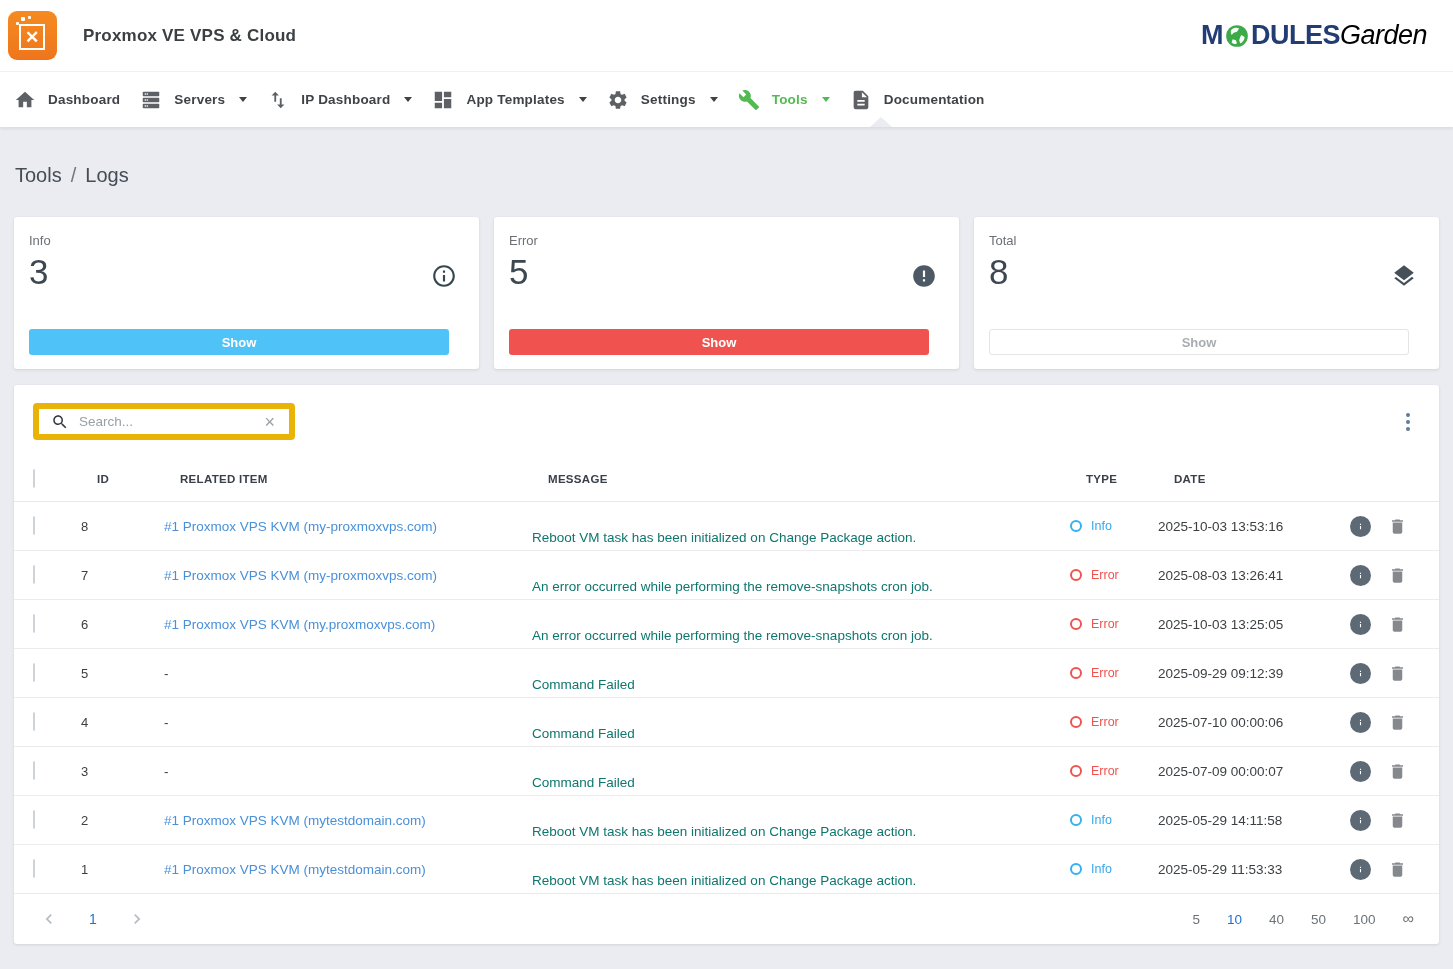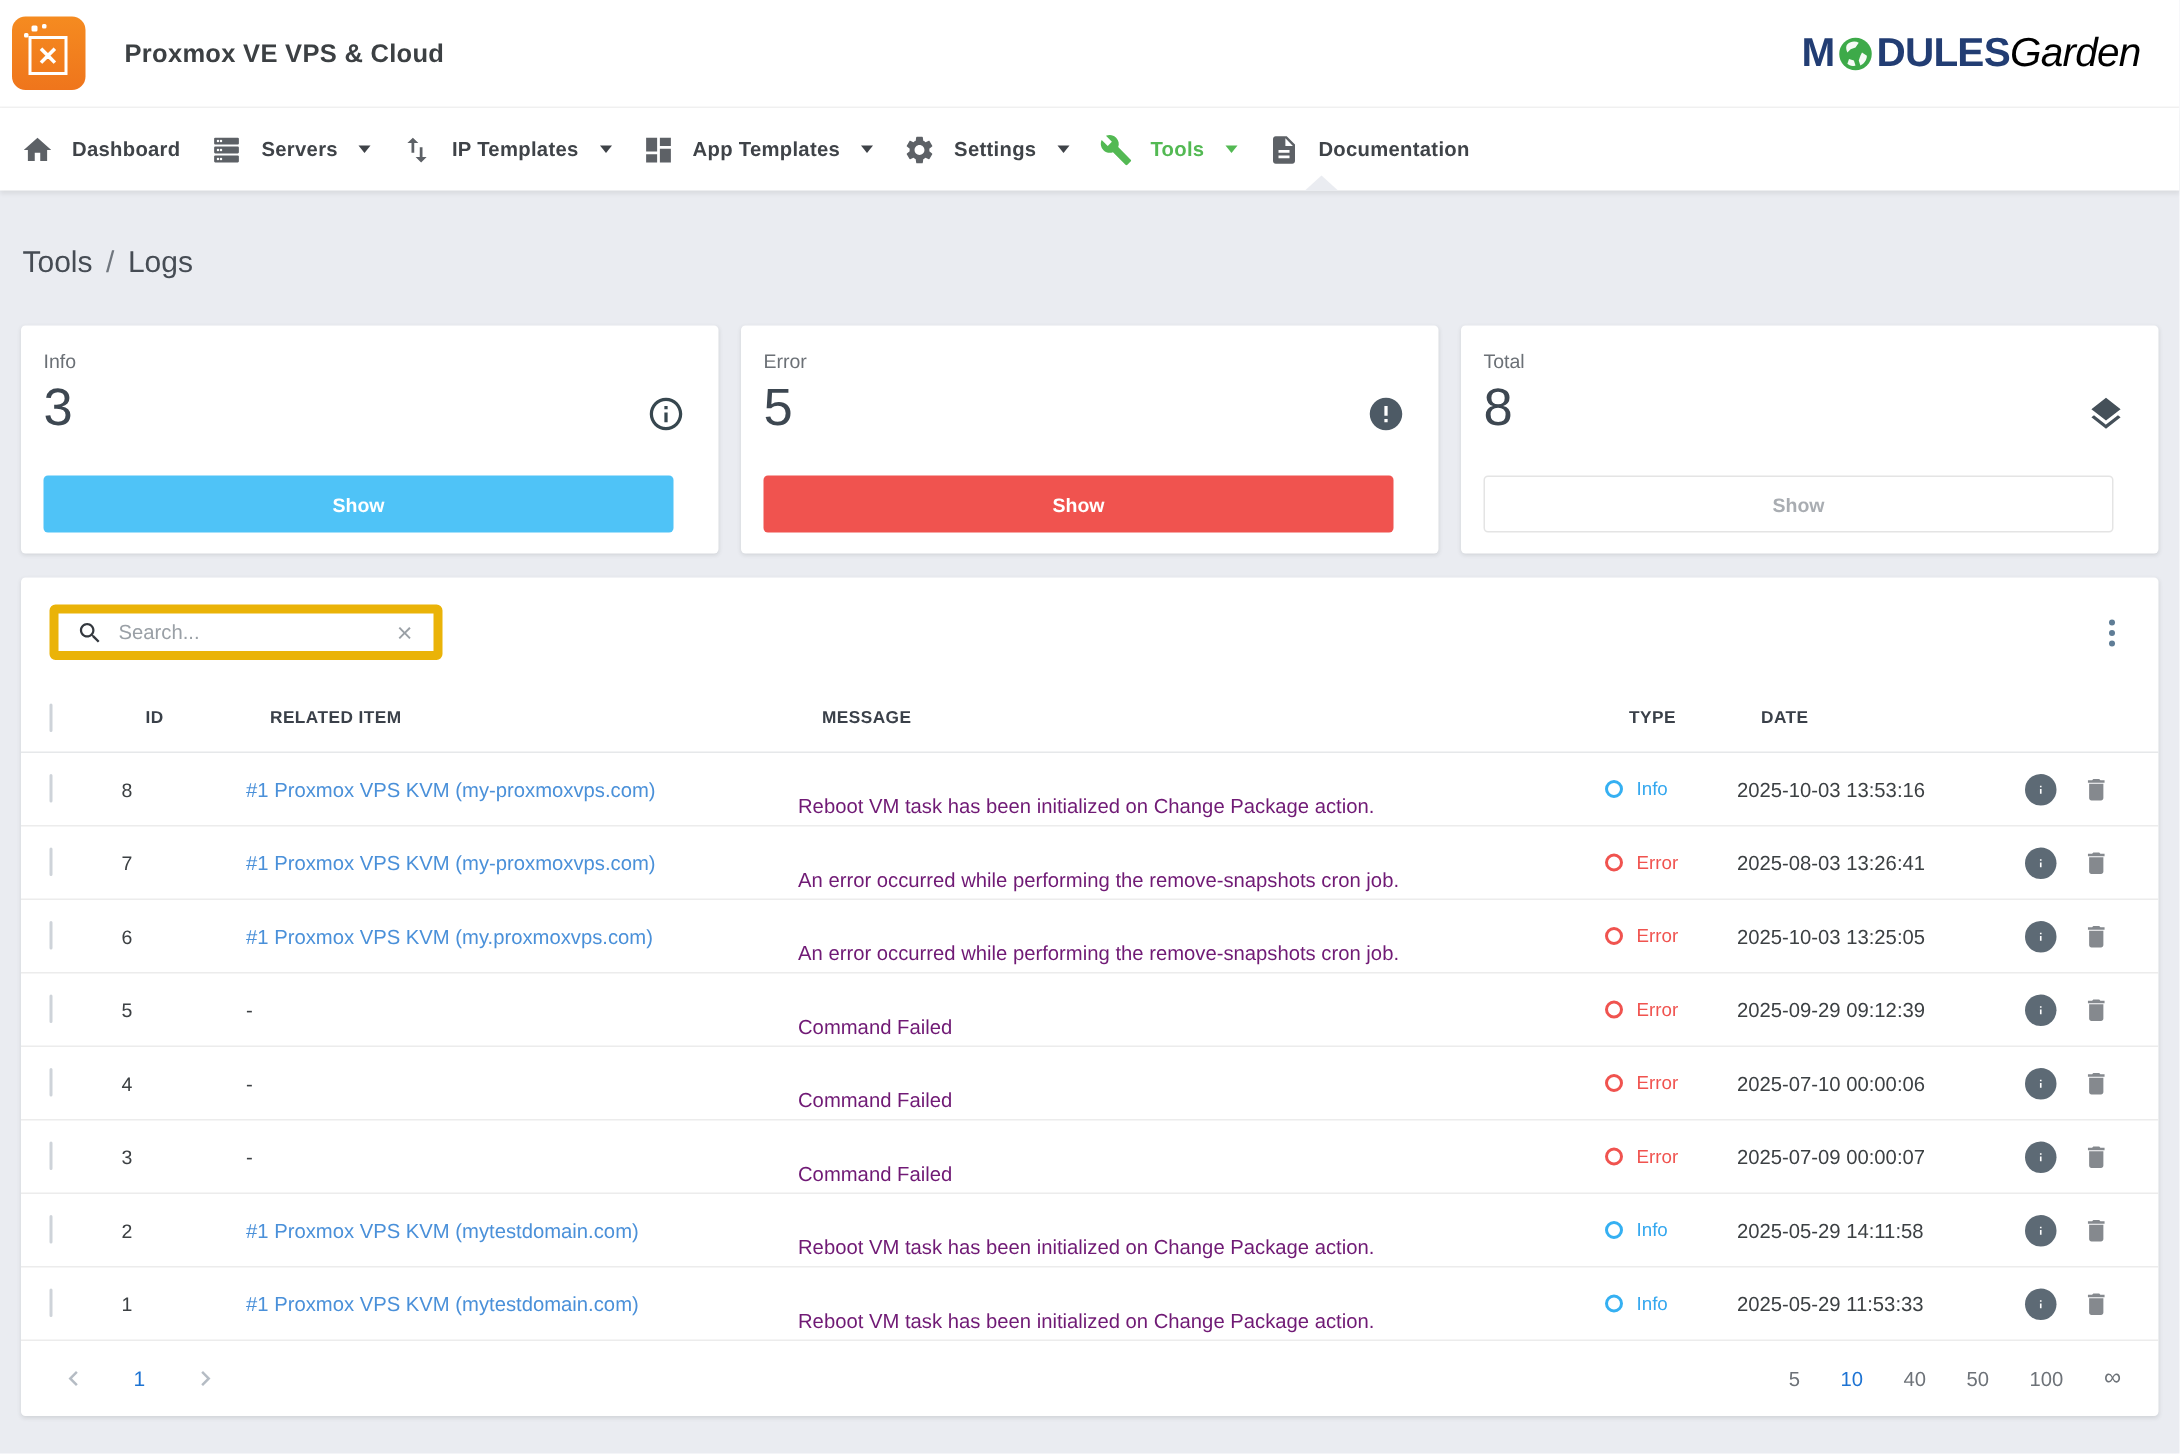--- a/index.html
+++ b/index.html
@@ -68,21 +68,21 @@
   .cards-row { display:flex; gap:15px; margin:0 14px; }
   .card {
     flex:1; background:#fff; border-radius:3px; height:152px;
     box-shadow:0 1px 3px rgba(60,64,67,.15); position:relative;
     padding:16px 15px;
   }
   .card .c-label { font-size:13px; color:#6b7076; }
   .card .c-value { font-size:35px; color:#3d4751; margin-top:4px; font-weight:normal; }
   .card .c-icon { position:absolute; right:22px; top:46px; }
   .card .c-btn {
-    position:absolute; left:15px; right:30px; bottom:14px; height:38px;
+    position:absolute; left:15px; right:30px; bottom:14px; height:26px;
     border:none; border-radius:3px; font-family:inherit;
     font-size:13px; font-weight:bold; color:#fff; cursor:pointer;
   }
   .card .c-btn.blue { background:#4fc3f7; }
   .card .c-btn.red { background:#f0534f; }
   .card .c-btn.disabled { background:#fff; border:1px solid #e4e4e4; color:#a9adb2; cursor:default; }
 
   
   .table-card {
     margin:16px 14px 0 14px; background:#fff; border-radius:3px;
@@ -114,21 +114,21 @@
   .t-head .h-cell { font-size:11.5px; font-weight:bold; color:#3a4049; letter-spacing:.3px;padding-left:16px; }
   .t-body .t-row { height:49px; border-bottom:1px solid #ececec; }
   .checkbox {
     width:18px; height:18px; border:1px solid #ced3d9; border-radius:2px;
     background:#fff; cursor:pointer;
   }
   .cell-id { font-size:13px; color:#3c4043; }
   .cell-rel { font-size:13.5px; }
   .cell-rel .link { color:#4a90d9; text-decoration:none; cursor:pointer; }
   .cell-rel .plain { color:#3c4043; text-decoration:none; cursor:default; }
-  .cell-msg { font-size:13.5px; color:#701a75;margin-top:22px; }
+  .cell-msg { font-size:13.5px; color:#0f766e;margin-top:22px; }
   .cell-type { display:flex; align-items:center; }
   .type-ring { width:12px; height:12px; border-radius:50%; border:2.5px solid #9aa0a6; margin-right:9px; }
   .type-label { font-size:12.5px; }
   .cell-type.info .type-ring { border-color:#35b0f2; }
   .cell-type.info .type-label { color:#35a8ef; }
   .cell-type.error .type-ring { border-color:#f0534f; }
   .cell-type.error .type-label { color:#f0534f; }
   .cell-date { font-size:13.5px; color:#3c4043; }
   .cell-actions { display:flex; align-items:center; justify-content:flex-end; gap:17px; padding-right:13px; }
   .row-info-btn { width:21px; height:21px; border-radius:50%; background:#5d6a75; color:#fff;
@@ -195,21 +195,21 @@
     </span>
     <span class="n-label">Servers</span>
     <span class="caret"></span>
   </div>
   <div class="nav-item">
     <span class="n-icon">
       <svg width="22" height="22" viewBox="0 0 24 24" fill="currentColor">
           <path d="M16 17.01V10h-2v7.01h-3L15 21l4-3.99h-3zM9 3L5 6.99h3V14h2V6.99h3L9 3z"></path>
         </svg>
     </span>
-    <span class="n-label">IP Templates</span>
+    <span class="n-label">IP Dashboard</span>
     <span class="caret"></span>
   </div>
   <div class="nav-item">
     <span class="n-icon">
       <svg width="22" height="22" viewBox="0 0 24 24" fill="currentColor">
           <path d="M3 13h8V3H3v10zm0 8h8v-6H3v6zm10 0h8V11h-8v10zm0-18v6h8V3h-8z"></path>
         </svg>
     </span>
     <span class="n-label">App Templates</span>
     <span class="caret"></span>

